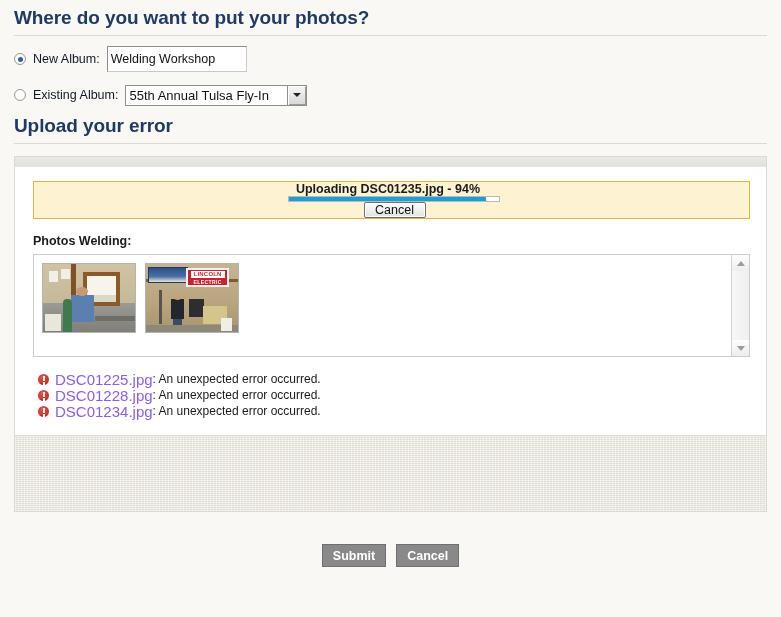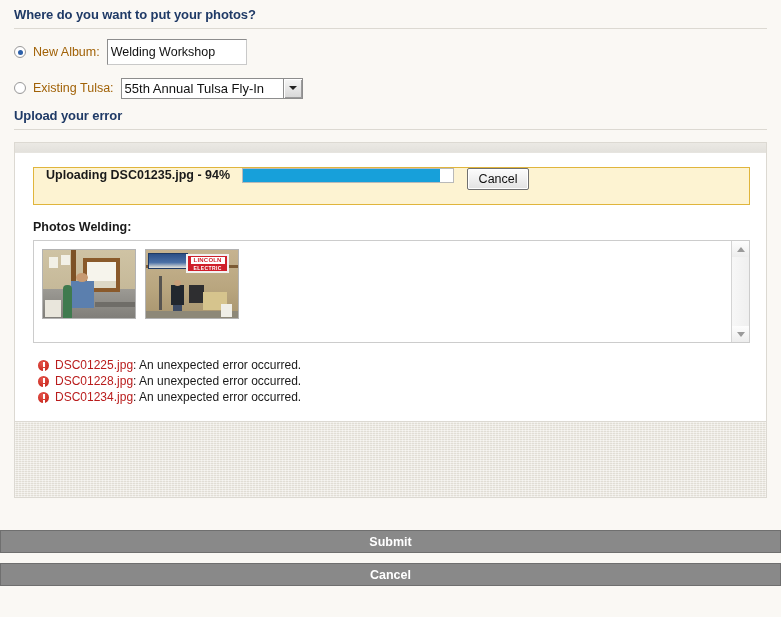--- a/index.html
+++ b/index.html
@@ -12,21 +12,21 @@
     background: #faf8f4;
     font-family: "Liberation Sans", sans-serif;
     font-size: 12px;
     color: #333333;
     overflow: hidden;
     position: relative;
   }
 
   
   .section-heading {
-    font-size: 13px;
+    font-size: 19px;
     font-weight: bold;
     color: #1f3a66;
     padding: 0 0 0 14px;
     margin: 0;
     letter-spacing: -0.1px;
   }
   #heading-1 { padding-top: 7px; }
   #heading-2 { padding-top: 7px; }
   .rule {
     height: 1px;
@@ -56,21 +56,21 @@
   .radio.checked::after {
     content: "";
     position: absolute;
     left: 2.5px; top: 2.5px;
     width: 5px; height: 5px;
     border-radius: 50%;
     background: #2b5fa8;
   }
   .radio-label {
     font-size: 12.5px;
-    color: #a16207;
+    color: #0f172a;
     margin-right: 7px;
     white-space: nowrap;
   }
 
   .text-input {
     width: 140px;
     height: 19px;
     box-sizing: border-box;
     border: 1px solid #8d8d8d;
     border-right-color: #c9c9c9;
@@ -132,23 +132,24 @@
   .panel-body {
     padding: 14px 16px 16px 18px;
   }
 
   
   .uploading-box {
     border: 1px solid #e0b53c;
     background: #fdf3d2;
     height: 38px;
     display: flex;
-    align-items: flex-start;
+    align-items: center;
     padding: 0 19px 0 12px;
     box-sizing: border-box;
+    flex-direction: column;
   }
   .uploading-text {
     font-size: 12.5px;
     font-weight: bold;
     color: #1a1a1a;
     white-space: nowrap;
   }
   .progress-outer {
     width: 212px;
     height: 15px;
@@ -327,22 +328,22 @@
   }
   .error-icon::after {
     content: "";
     position: absolute;
     left: 4.5px; top: 2px;
     width: 2px; height: 5px;
     background: #ffffff;
     box-shadow: 0 6px 0 0 #ffffff;
   }
   .error-file {
-    color: #b91c1c;
-    font-size: 12px;
+    color: #8b5cf6;
+    font-size: 15px;
   }
   .error-msg {
     color: #1a1a1a;
     font-size: 12px;
   }
 
   .btn-upload {
     margin-top: 11px;
     margin-left: 5px;
     height: 23px;
@@ -366,22 +367,22 @@
     background-color: #e9e5dc;
     background-image:
       repeating-linear-gradient(0deg, rgba(255,255,255,0.45) 0px, rgba(255,255,255,0.45) 1px, rgba(0,0,0,0.015) 1px, rgba(0,0,0,0.015) 2px),
       repeating-linear-gradient(90deg, rgba(255,255,255,0.35) 0px, rgba(255,255,255,0.35) 1px, rgba(0,0,0,0.02) 1px, rgba(0,0,0,0.02) 3px);
   }
 
   
   .footer-buttons {
     margin-top: 32px;
     display: flex;
+    justify-content: center;
     gap: 10px;
-    flex-direction: column;
   }
   .btn-grey {
     min-width: 62px;
     height: 23px;
     box-sizing: border-box;
     border: 1px solid #6f6f6f;
     background: #898989;
     color: #ffffff;
     font-family: "Liberation Sans", sans-serif;
     font-size: 12.5px;
@@ -399,21 +400,21 @@
 <div class="album-rows">
 
   <div class="album-row">
     <span class="radio checked"></span>
     <span class="radio-label">New Album:</span>
     <input class="text-input" type="text" value="Welding Workshop" style="">
   </div>
 
   <div class="album-row second">
     <span class="radio"></span>
-    <span class="radio-label">Existing Tulsa:</span>
+    <span class="radio-label">Existing Album:</span>
     <div class="select-wrap">
       <div class="select-value">55th Annual Tulsa Fly-In</div>
       <div class="select-arrow">
           <i></i>
         </div>
     </div>
   </div>
 
 </div>
 

